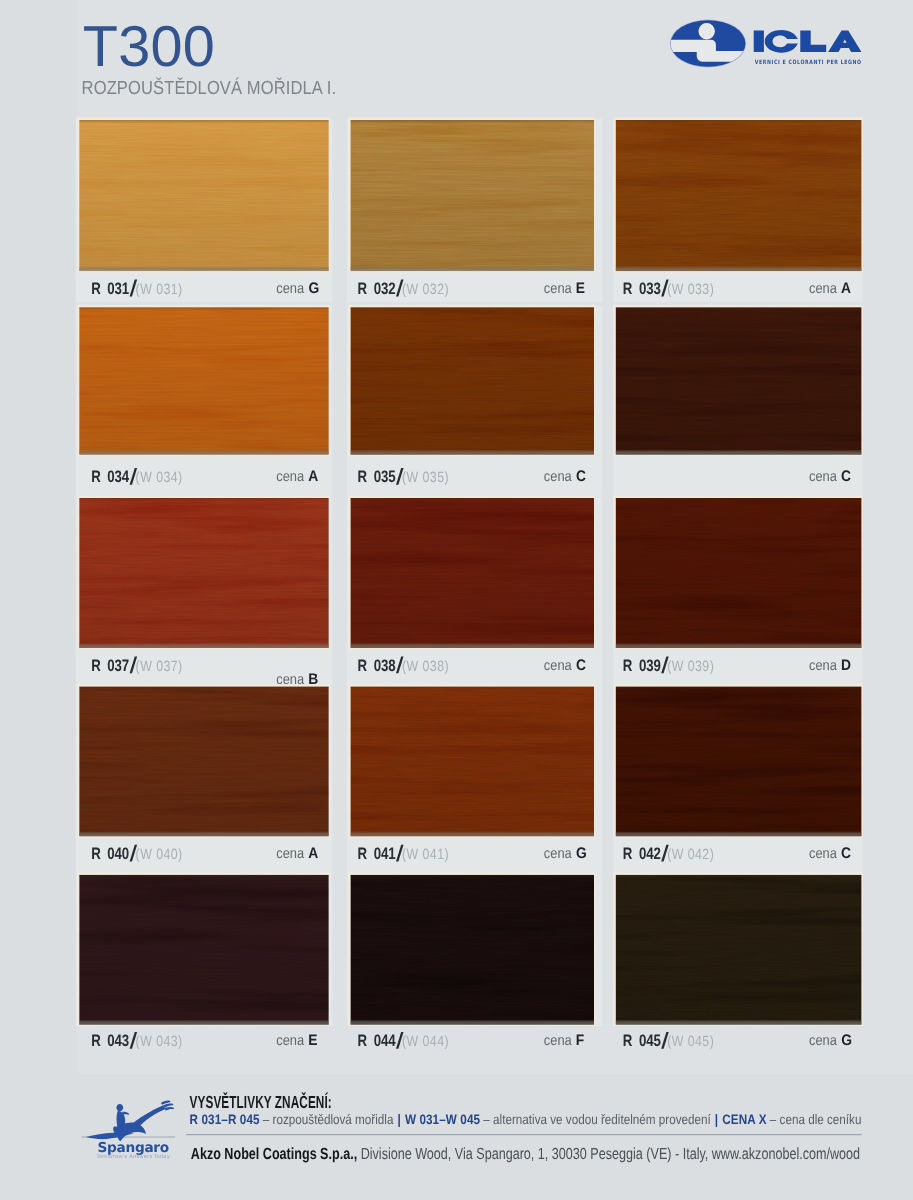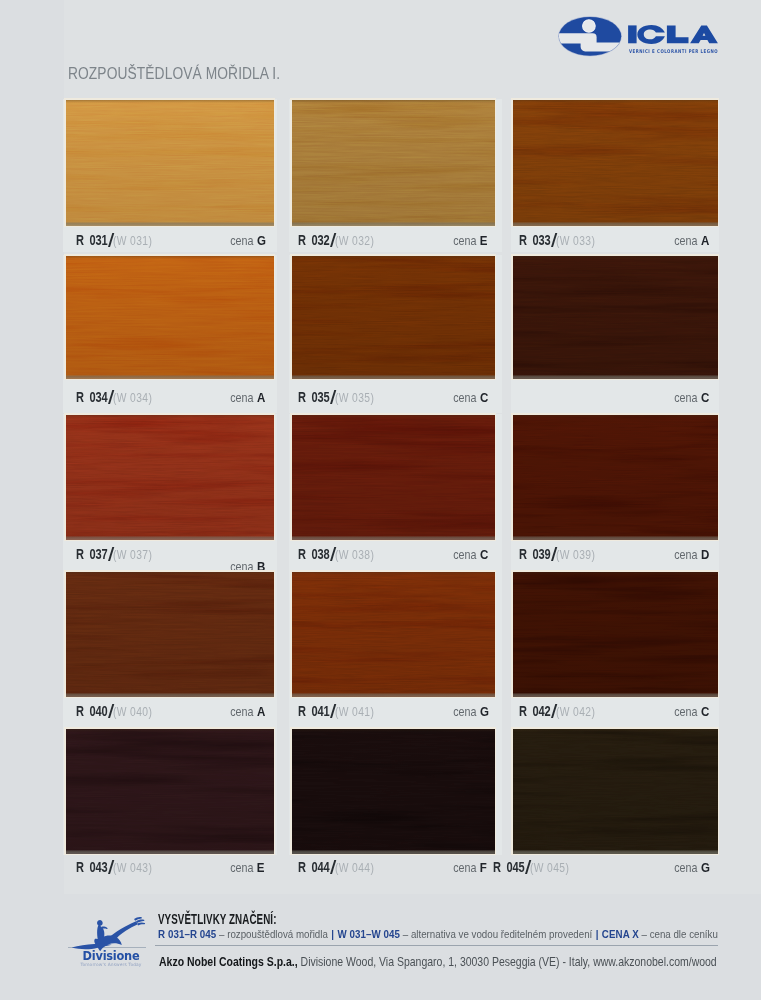--- a/index.html
+++ b/index.html
@@ -122,20 +122,21 @@
   <filter id="wb4" x="0" y="0" width="100%" height="100%">
     <feTurbulence type="fractalNoise" baseFrequency="0.0045 0.08" numOctaves="3" seed="97" result="t"></feTurbulence>
     <feColorMatrix in="t" type="matrix" values="0 0 0 0 .5  0 0 0 0 .5  0 0 0 0 .5  2.4 0 0 0 -0.2"></feColorMatrix>
   </filter>
  </defs>
 </svg>
 
 <div class="page">
   <div class="content-panel"></div>
 
+  <div class="hdr-title">T300</div>
   <div class="hdr-sub">ROZPOUŠTĚDLOVÁ MOŘIDLA I.</div>
 
   <div class="logo">
     <svg width="200" height="52" viewBox="0 0 200 52" style="overflow:visible">
       <defs>
         <clipPath id="ellclip">
             <ellipse cx="32" cy="28.3" rx="31.2" ry="19.4"></ellipse>
           </clipPath>
       </defs>
       <g>
@@ -399,21 +400,21 @@
         <div class="grain"><svg width="100%" height="100%" preserveAspectRatio="none">
             <rect width="100%" height="100%" filter="url(#wg2)"></rect>
           </svg></div>
         <div class="grain2"><svg width="100%" height="100%" preserveAspectRatio="none">
             <rect width="100%" height="100%" filter="url(#wb4)"></rect>
           </svg></div>
         <div class="hl"></div>
         <div class="topdark"></div>
         <div class="botline"></div>
       </div>
-      <div class="lbl" style="left: 493px; top: 860px;"><span class="code">R 045</span><span class="slash"></span><span class="alt">(W 045)</span></div>
+      <div class="lbl" style="left: 519px; top: 860px;"><span class="code">R 045</span><span class="slash"></span><span class="alt">(W 045)</span></div>
       <div class="price" style="left: 671px; top: 860px;"><span class="pl">cena</span><span class="pc">G</span></div>
     </div>
 
   <div class="f-rule"></div>
   <div class="f-rule2"></div>
   <div class="f-title">VYSVĚTLIVKY ZNAČENÍ:</div>
   <div class="f-legend" id="legend"><b>R 031–R 045</b> – rozpouštědlová mořidla<span class="sep">|</span><b>W 031–W 045</b> – alternativa ve vodou ředitelném provedení<span class="sep">|</span><b>CENA X</b> – cena dle ceníku</div>
   <div class="f-addr" id="addr"><b>Akzo Nobel Coatings S.p.a.,</b> Divisione Wood, Via Spangaro, 1, 30030 Peseggia (VE) - Italy, www.akzonobel.com/wood</div>
   <div class="akzo">
     <svg width="82" height="36" viewBox="0 0 76 33">
@@ -446,15 +447,15 @@
         <path d="M61.2 5.5 C63.5 4.2 66.2 3.6 68.5 4.3 C69.2 4.5 69.1 5.4 68.4 5.4
                  C66.1 5.6 64 6.3 62.1 7.3 Z"></path>
         <path d="M62.4 7.6 C64.6 6.7 67.2 6.4 69.2 7.3 C69.9 7.6 69.6 8.5 68.9 8.4
                  C66.8 8.2 64.8 8.7 63 9.6 Z"></path>
 
         <path d="M1.5 30 C8 28.1 15.2 26.9 22.4 26.6 C28 26.4 33.6 26.6 38.8 27.3
                  C34.4 28.1 30 29.1 25.8 30.2 C18 32.2 9.4 32 1.5 30 Z"></path>
       </g>
     </svg>
   </div>
-  <div class="akzo-name">Divisione</div>
+  <div class="akzo-name">Spangaro</div>
   <div class="akzo-tag">Tomorrow's Answers Today</div>
 </div>
 
 </body></html>

